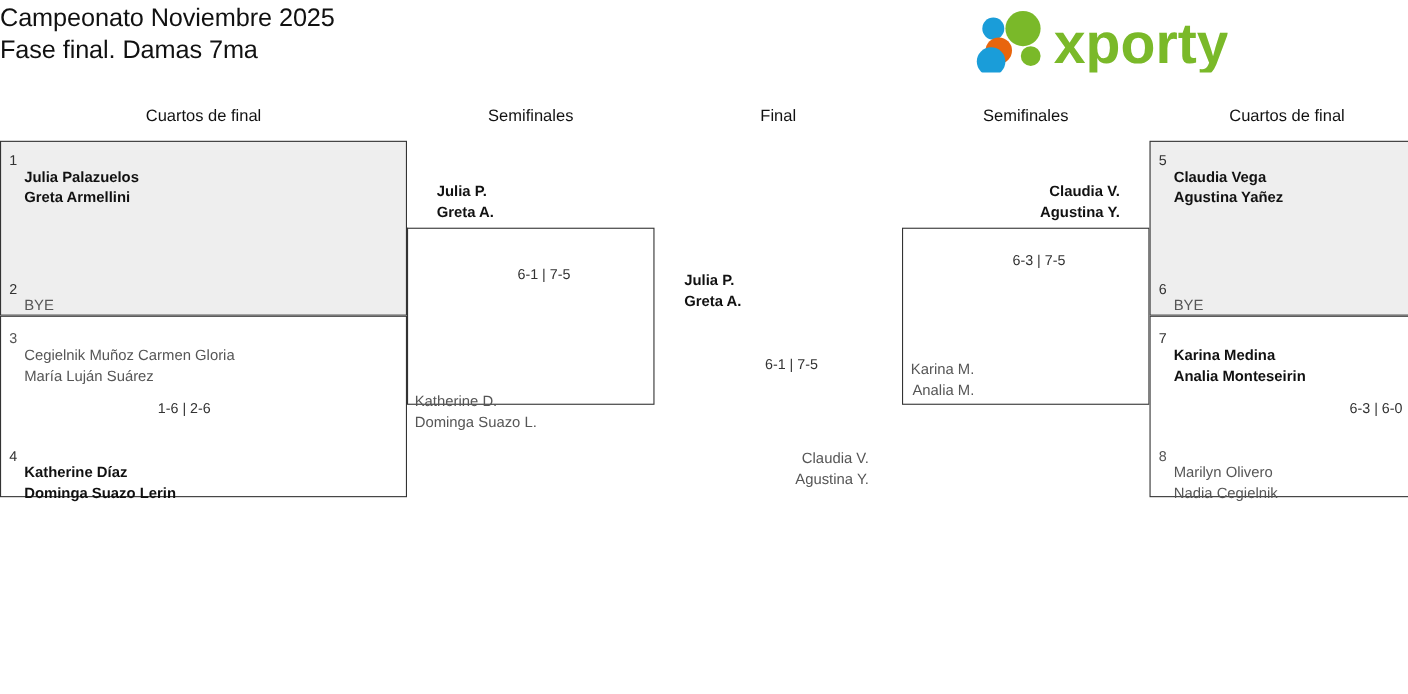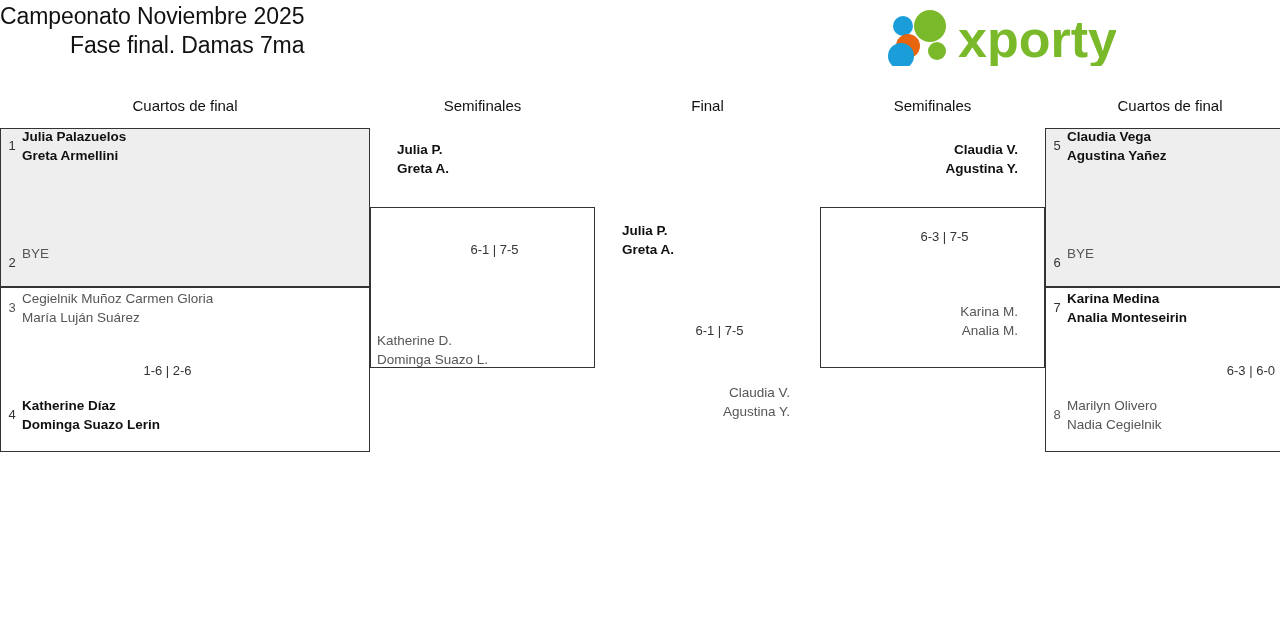--- a/index.html
+++ b/index.html
@@ -13,21 +13,21 @@
     overflow: hidden;
     font-family: "Liberation Sans", sans-serif;
     color: #111111;
     position: relative;
   }
 
   
   #header {
     position: absolute;
     left: 0; top: 0;
-    width: 1124px; height: 86px; text-align: right;
+    width: 1124px; height: 86px;
   }
   #title {
     position: absolute;
     left: 0; top: 2px;
     font-size: 23px;
     line-height: 29px;
     font-weight: 400;
     color: #111111;
     white-space: pre-line;
     letter-spacing: -0.1px;
@@ -80,20 +80,21 @@
     flex: 0 0 20px;
     text-align: center;
     font-size: 13px;
     color: #333333;
     font-weight: 400;
     padding-top: 9px;
   }
   .seed.blank { color: transparent; }
   .names {
     white-space: pre-line;
+    margin-top: 24px;
   }
   .winner .names { font-weight: 700; color: #111111; }
   .loser  .names { font-weight: 400; color: #565656; }
   .loser  .seed  { color: #565656; }
   .bye .names { font-weight: 400; color: #565656; }
 
   .slot.right {
     flex-direction: row-reverse;
     text-align: right;
   }
@@ -188,21 +189,21 @@
 </div>
 
 <div class="box" style="left:820px; top:207px; width:225px; height:161px;"></div>
 
 <div class="slot right winner" style="left:828px; top:141px; width:210px;">
   <span class="seed blank"></span>
   <span class="names">Claudia V.
 Agustina Y.</span>
 </div>
 <div class="score center" style="left:822px; top:228px; width:221px;">6-3 | 7-5</div>
-<div class="slot right loser" style="left:828px; top:303px; width:210px;">
+<div class="slot right loser" style="left:828px; top:303px; width:210px;justify-content:space-between;">
   <span class="seed blank"></span>
   <span class="names">Karina M.
 Analia M.</span>
 </div>
 
 <div class="box shaded" style="left:1045px; top:128px; width:370px; height:159px;"></div>
 <div class="box" style="left:1045px; top:287px; width:370px; height:165px;"></div>
 
 <div class="slot winner" style="left:1047px; top:128px; width:366px;">
   <span class="seed">5</span>

